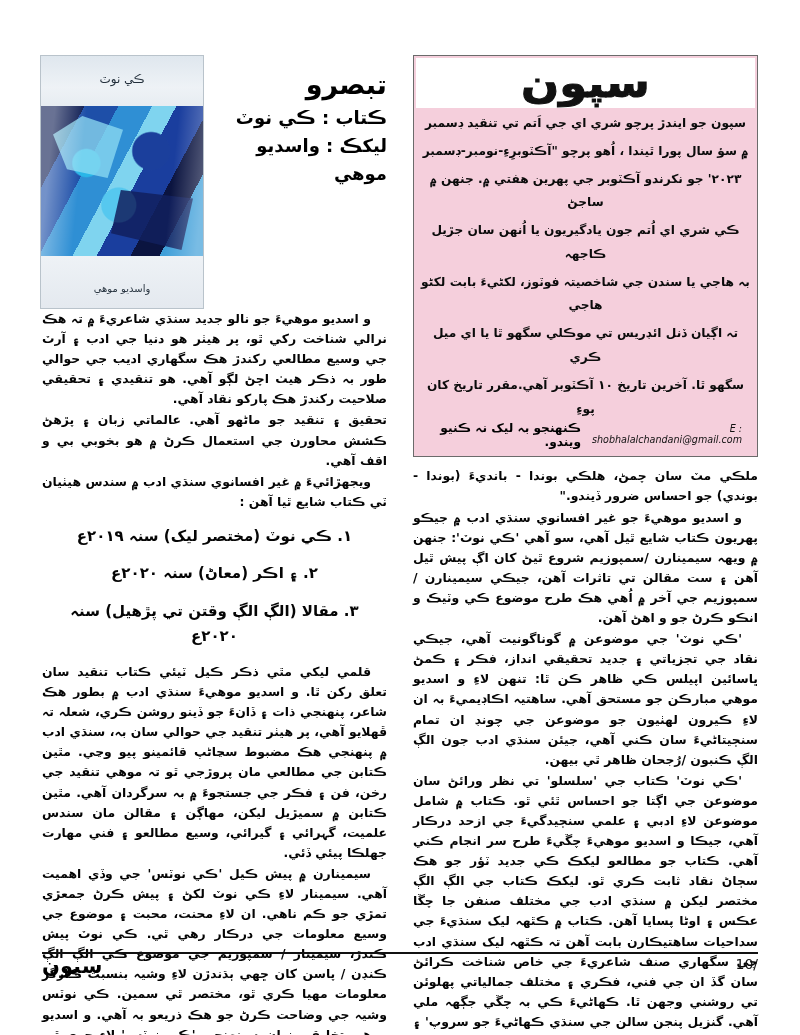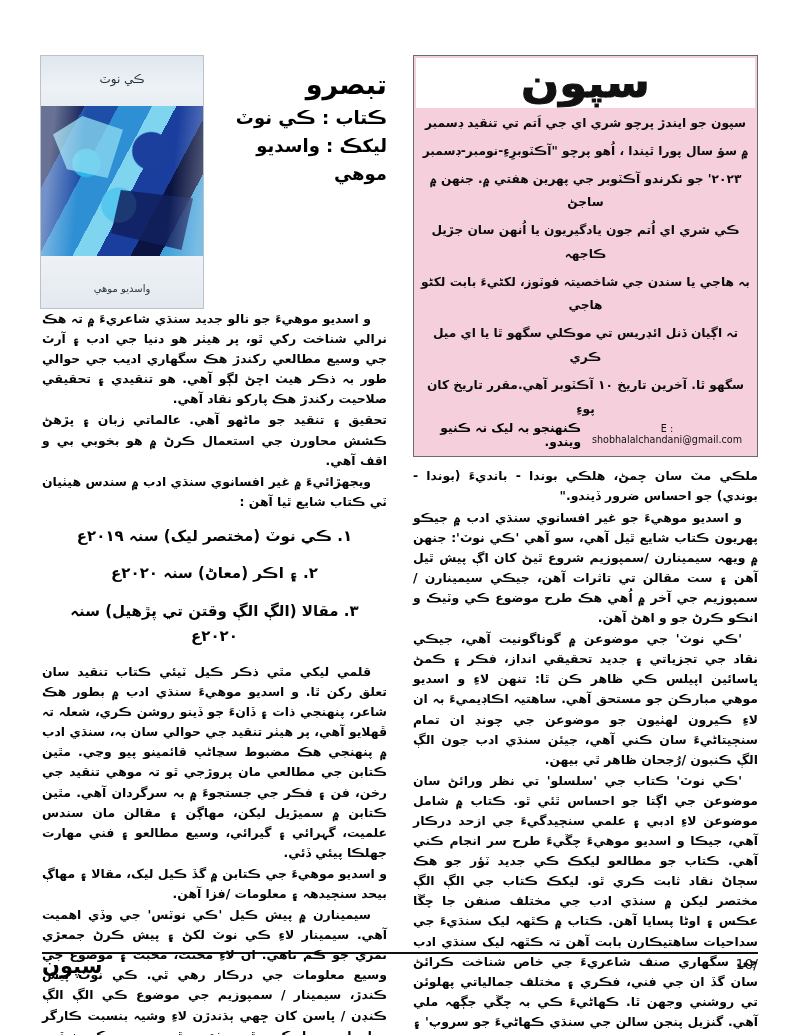--- a/index.html
+++ b/index.html
@@ -192,28 +192,29 @@
     font-size: 12.2px;
     line-height: 1.95;
     font-weight: 700;
     color: #0b0b0b;
     text-align: center;
     padding: 4px 7px 0 7px;
     margin: 0;
   }
   .promo-email {
     direction: ltr;
-    text-align: center;
+    text-align: right;
     font-size: 9.6px;
     font-weight: 400;
     color: #111;
     padding: 0 7px;
     margin: -14px 0 0 0;
     position: relative;
     z-index: 2;
+    font-style: italic;
   }
   .promo-email-row {
     display: flex;
     flex-direction: row-reverse;
     align-items: baseline;
     justify-content: center;
     gap: 4px;
     padding: 0 8px;
   }
   .promo-email-row .sd {
@@ -290,21 +291,20 @@
       </div>
 
       <div>
         <p class="listline">١. ڪي نوٽ (مختصر ليک) سنہ ٢٠١٩ع</p>
         <p class="listline">٢. ۽ اڪر (معاڻ) سنہ ٢٠٢٠ع</p>
         <p class="listline">٣. مقالا (الڳ الڳ وقتن تي پڙهيل) سنہ ٢٠٢٠ع</p>
       </div>
 
       <div>
         <p class="body-text indent">قلمي ليکي مٿي ذڪر ڪيل ٽيئي ڪتاب تنقيد سان تعلق رکن ٿا. و اسديو موهيءَ سنڌي ادب ۾ بطور هڪ شاعر، پنهنجي ذات ۽ ڏانءَ جو ڏينو روشن ڪري، شعلہ تہ ڦهلايو آهي، پر هيٺر تنقيد جي حوالي سان بہ، سنڌي ادب ۾ پنهنجي هڪ مضبوط سڃاڻپ قائمينو پيو وڃي. مٿين ڪتابن جي مطالعي مان پروڙجي ٿو تہ موهي تنقيد جي رخن، فن ۽ فڪر جي جستجوءَ ۾ بہ سرگردان آهي. مٿين ڪتابن ۾ سميڙيل ليکن، مهاڳن ۽ مقالن مان سندس علميت، گہرائي ۽ گيرائي، وسيع مطالعو ۽ فني مهارت جهلڪا پيئي ڏئي.</p>
-        <p class="body-text">و اسديو موهيءَ جي ڪتابن ۾ گڏ ڪيل ليک، مقالا ۽ مهاڳ بيحد سنڄيدهہ ۽ معلومات /فزا آهن.</p>
         <p class="body-text indent">سيمينارن ۾ پيش ڪيل 'ڪي نوٽس' جي وڏي اهميت آهي. سيمينار لاءِ ڪي نوٽ لکڻ ۽ پيش ڪرڻ جمعڙي تمڙي جو ڪم ناهي. ان لاءِ محنت، محبت ۽ موضوع جي وسيع معلومات جي درڪار رهي ٿي. ڪي نوٽ پيش ڪندڙ، سيمينار / سمپوزيم جي موضوع ڪي الڳ الڳ ڪنڊن / پاسن کان ڇهي ٻڌندڙن لاءِ وشيہ بنسبت ڪارگر معلومات مهيا ڪري ٿو، مختصر ٿي سمين. ڪي نوٽس وشيہ جي وضاحت ڪرڻ جو هڪ ذريعو بہ آهي. و اسديو موهي تخليقي زبان ۾ پنهنجي 'ڪي نوٽس' لاءِ چوي ٿو، "ڪي نوٽس جو، وشيہ ڪي</p>
       </div>
 
     </div>
 
     <div class="col">
 
       <div class="promo-box">
         <div class="promo-logo">
           <span>سپون</span>

